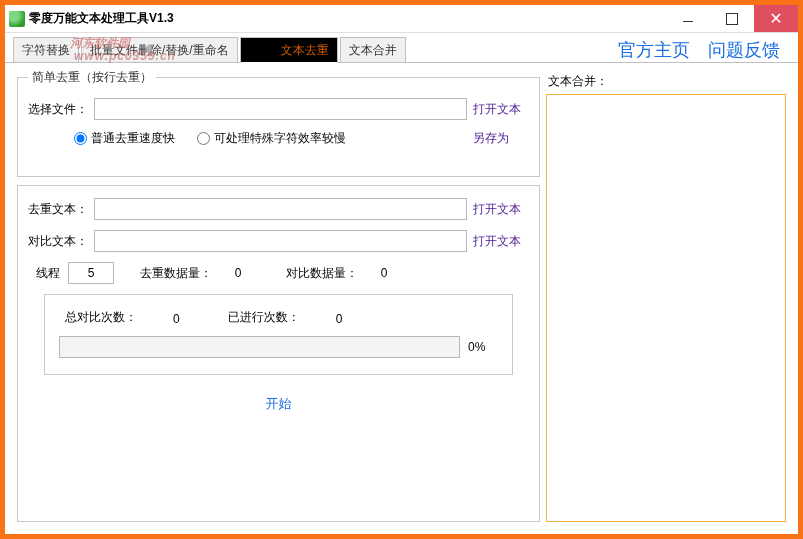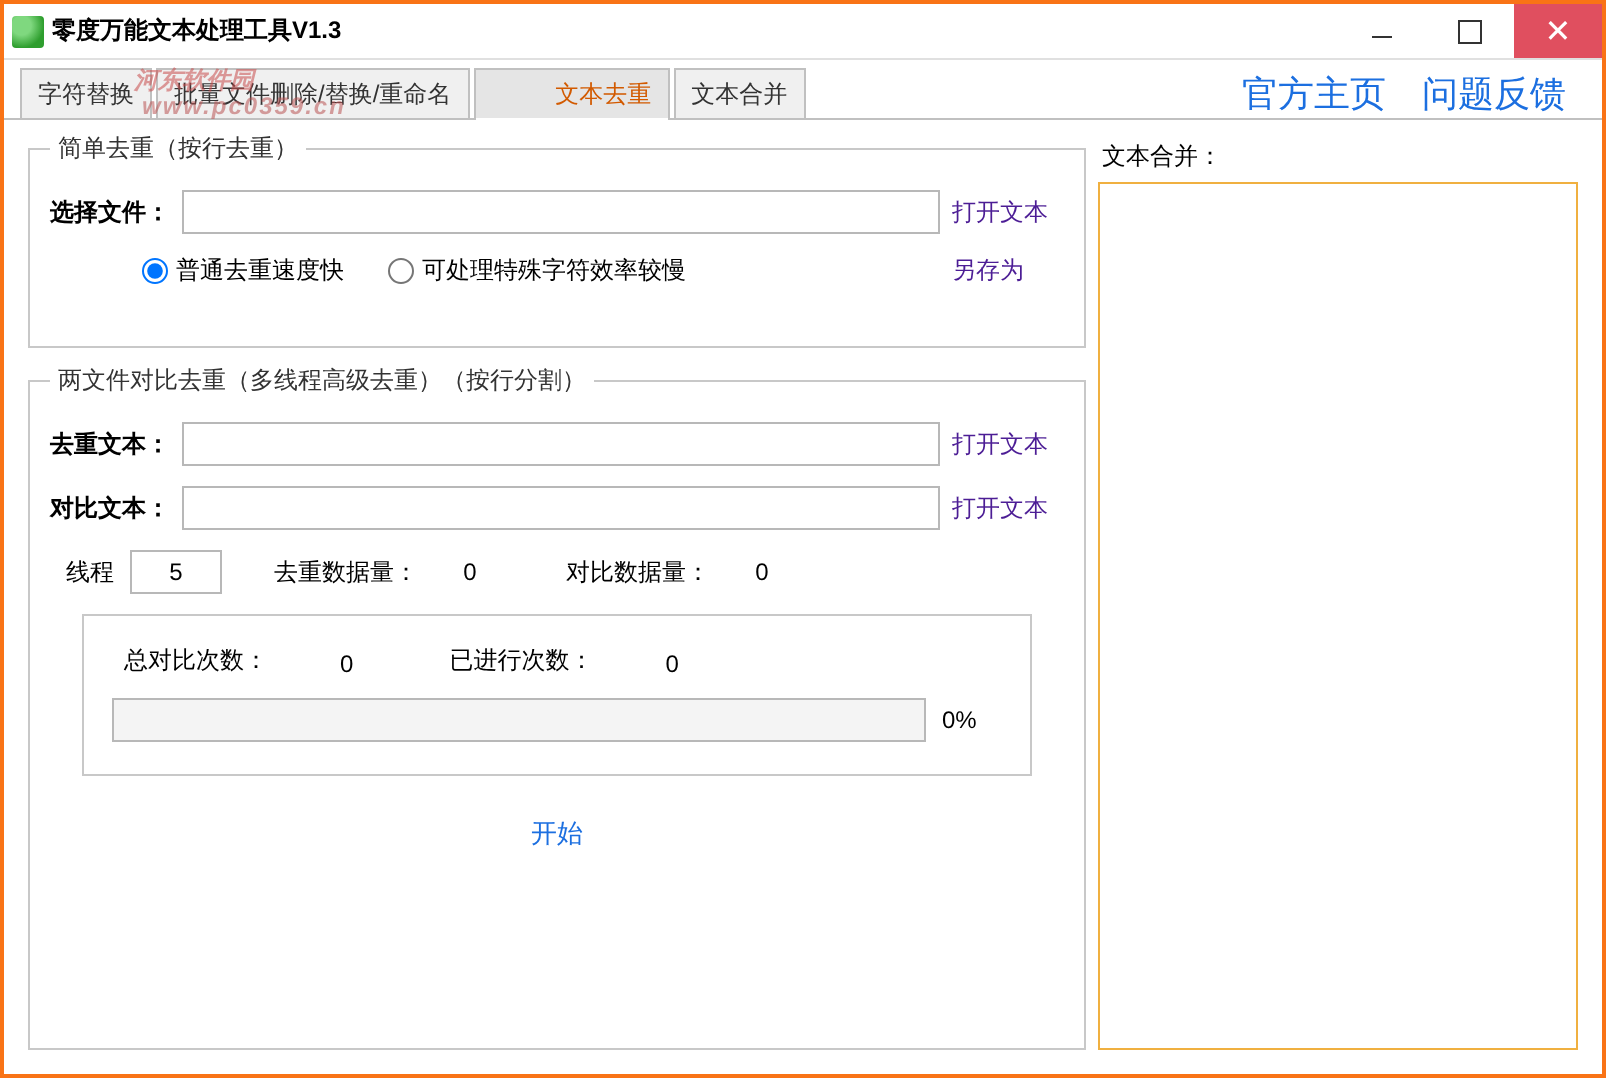--- a/index.html
+++ b/index.html
@@ -1,49 +1,49 @@
 <!DOCTYPE html>
 <html><head>
 <meta charset="utf-8">
 <style>
 * { margin: 0; padding: 0; box-sizing: border-box; font-family: "Microsoft YaHei", SimSun, sans-serif; font-size: 12px; }
 body { background: #fff; width: 803px; height: 539px; overflow: hidden; }
 
-.window-border { border: 2px solid #f97316; width: 803px; height: 539px; display: flex; flex-direction: column; }
+.window-border { border: 5px solid #f97316; width: 803px; height: 539px; display: flex; flex-direction: column; }
 
 .titlebar { display: flex; align-items: center; justify-content: space-between; height: 28px; background: #fff; border-bottom: 1px solid #e0e0e0; }
 .titlebar-left { display: flex; align-items: center; gap: 4px; padding-left: 4px; }
 .app-icon { width: 16px; height: 16px; border-radius: 2px; background: radial-gradient(circle at 30% 30%, #7fd87f 30%, #2e9e2e 70%); }
 .titlebar-title { font-weight: bold; }
 .titlebar-controls { display: flex; height: 100%; }
 .titlebar-btn { width: 44px; height: 100%; display: flex; align-items: center; justify-content: center; font-size: 14px; color: #333; }
 .titlebar-btn.min::before { content: ""; width: 10px; height: 1px; background: #333; display: block; margin-top: 6px; }
 .titlebar-btn.max::before { content: ""; width: 10px; height: 10px; border: 1px solid #333; display: block; }
 .titlebar-btn.close { background: #e04f5f; color: #fff; font-size: 16px; }
 
 .watermark-layer { position: relative; }
 .watermark { position: absolute; left: 30px; top: -6px; color: #c94d4d; opacity: 0.55; font-size: 22px; font-style: italic; font-weight: bold; pointer-events: none; z-index: 5; white-space: nowrap; margin-left: 35px; }
 .watermark .sub { font-size: 12px; color: #b55; display: block; margin-top: -4px; margin-left: 4px; letter-spacing: 1px; }
 
 .tabs-row { display: flex; align-items: flex-end; height: 30px; padding-left: 8px; border-bottom: 1px solid #c0c0c0; position: relative; }
 .tab { padding: 4px 8px 3px 8px; border: 1px solid #c0c0c0; border-bottom: none; margin-right: 2px; background: #f0f0f0; cursor: pointer; position: relative; color: #333; }
-.tab.active { background: #e5e5e5; color: #d25a00; padding-left: 40px; }
+.tab.active { background: #000000; color: #d25a00; padding-left: 40px; }
 .tab.active::after { content: ""; position: absolute; left: 0; right: 0; bottom: -1px; height: 1px; background: #fff; }
 .header-links { position: absolute; right: 18px; top: 5px; display: flex; gap: 18px; }
 .header-links a { color: #1c6fe0; text-decoration: none; font-size: 18px; cursor: pointer; }
 
 .body-area { flex: 1; display: flex; gap: 6px; padding: 6px 12px 12px 12px; }
 .left-col { flex: 1; display: flex; flex-direction: column; gap: 8px; }
 .right-col { width: 240px; display: flex; flex-direction: column; }
 
 fieldset.group { border: 1px solid #c8c8c8; padding: 12px 10px 14px 10px; }
 fieldset.group > legend { padding: 0 4px; color: #333; }
 
 .row { display: flex; align-items: center; gap: 6px; margin-bottom: 10px; }
-.label { width: 60px; text-align: left; font-weight: bold; }
+.label { width: 60px; text-align: left; }
 .textfield { flex: 1; height: 22px; border: 1px solid #b8b8b8; padding: 0 4px; background: #fff; }
 .link-btn { color: #4c1d95; cursor: pointer; width: 56px; text-align: left; }
 
 .radios { display: flex; gap: 22px; align-items: center; margin-left: 46px; }
 .radios label { display: flex; align-items: center; gap: 4px; cursor: pointer; }
 .radios input { cursor: pointer; }
 
 .stats-row { display: flex; align-items: center; gap: 8px; margin: 8px 0 6px 0; }
 .small-label { width: 32px; text-align: right; }
 .small-input { width: 46px; height: 22px; border: 1px solid #b8b8b8; text-align: center; background: #fff; }
@@ -115,21 +115,20 @@
             <label>
               <input type="radio" name="mode" style="">
               <span>可处理特殊字符效率较慢</span>
             </label>
           </div>
           <span class="link-btn" style="margin-left:auto;">另存为</span>
         </div>
       </fieldset>
 
       <fieldset class="group" style="flex:1;">
-        <legend>两文件对比去重（多线程高级去重）（按行分割）</legend>
 
         <div class="row">
           <span class="label">去重文本：</span>
           <input class="textfield" type="text" style="">
           <span class="link-btn">打开文本</span>
         </div>
 
         <div class="row">
           <span class="label">对比文本：</span>
           <input class="textfield" type="text" style="">

